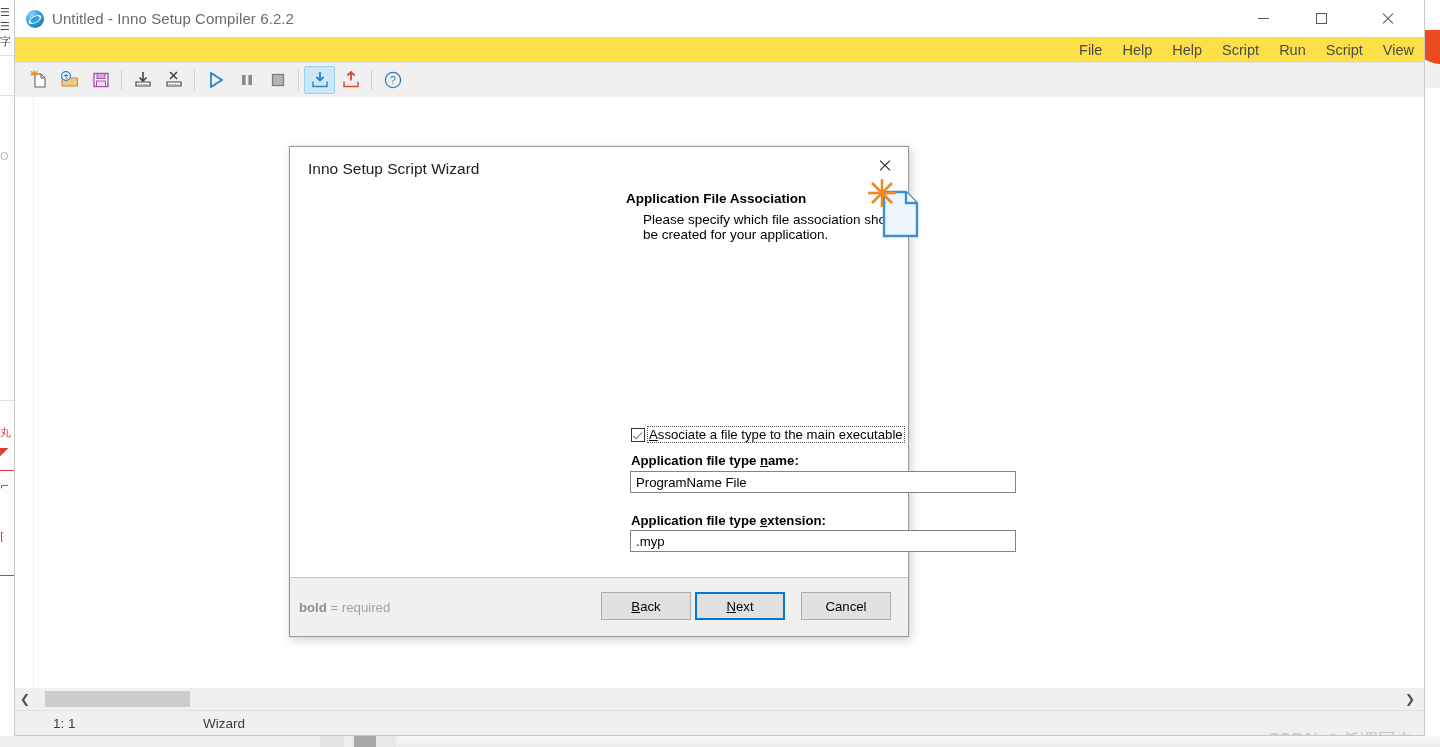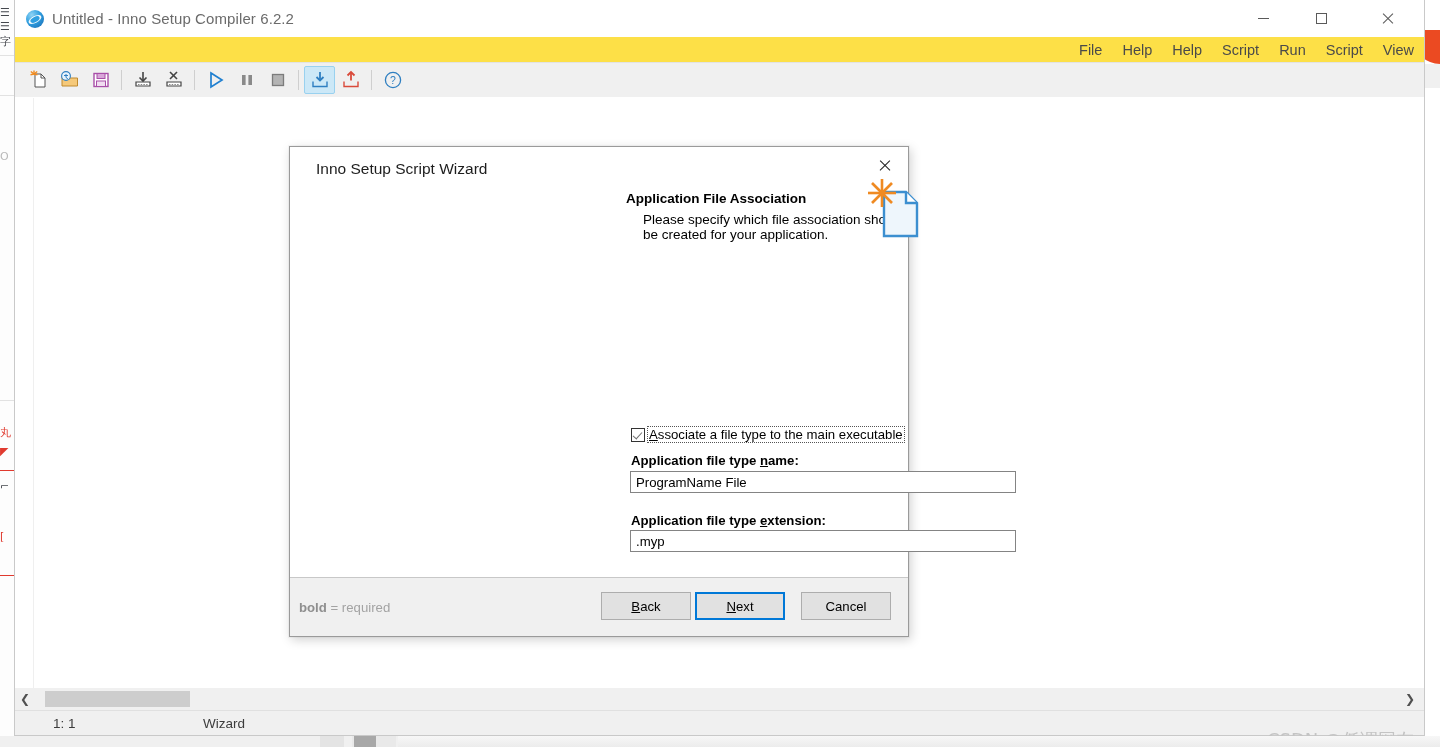--- a/index.html
+++ b/index.html
@@ -308,21 +308,21 @@
     box-shadow: 0 0 0 1px rgba(0,0,0,.03), 2px 3px 10px rgba(0,0,0,.18);
     box-sizing: border-box;
   }
   #dialog-title-bar {
     height: 44px;
     position: relative;
     display: flex;
     align-items: center;
   }
   #dialog-title {
-    margin-left: 26px;
+    margin-left: 18px;
     font-size: 15.5px;
     color: #1d1d1d;
   }
   #dialog-close {
     position: absolute;
     right: 1px; top: 1px;
     width: 45px; height: 34px;
     display: flex;
     align-items: center;
     justify-content: center;

